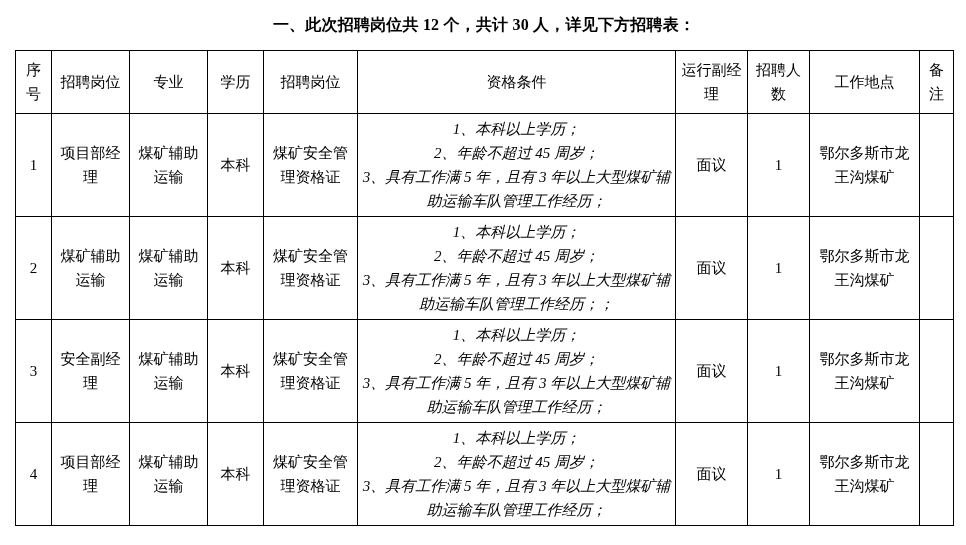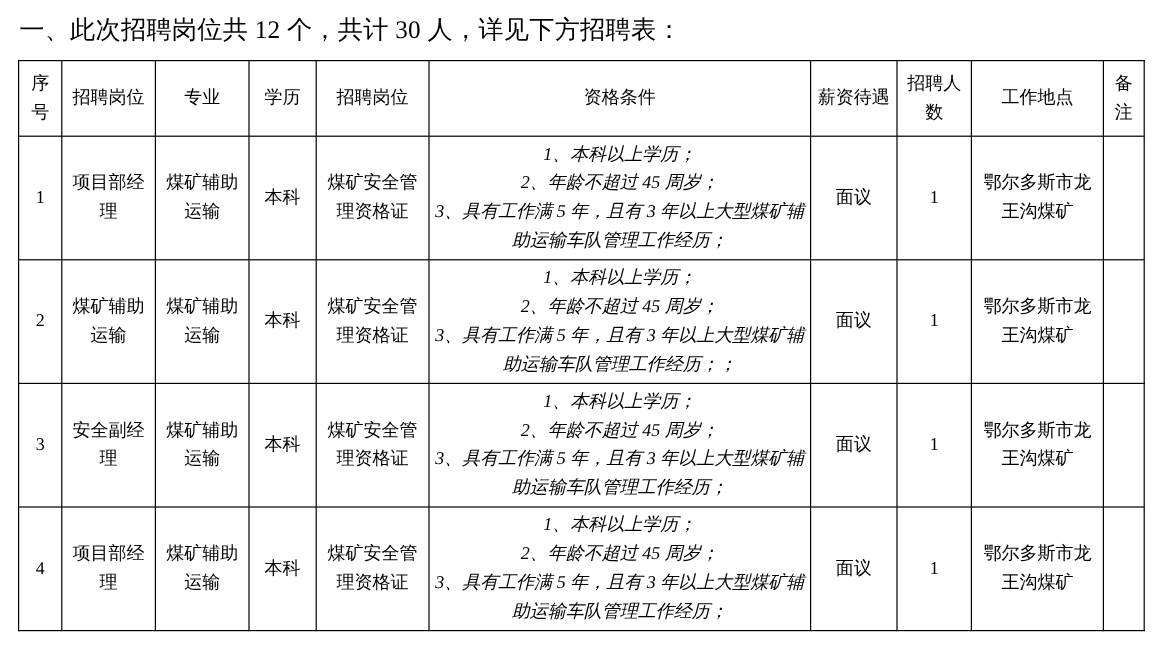--- a/index.html
+++ b/index.html
@@ -15,26 +15,27 @@
     overflow: hidden;
   }
   .page {
     position: relative;
     width: 966px;
     height: 545px;
     box-sizing: border-box;
     padding: 10px 14px 0 14px;
   }
   .intro {
-    font-size: 21px;
+    font-size: 16px;
     line-height: 26px;
-    font-weight: 400;
+    font-weight: 700;
     letter-spacing: 0.2px;
     margin: 2px 0 12px 2px;
     white-space: nowrap;
+    text-align: center;
   }
   table.recruit {
     border-collapse: collapse;
     width: 938px;
     table-layout: fixed;
     margin-left: 1px;
   }
   table.recruit th,
   table.recruit td {
     border: 1px solid #000000;
@@ -99,21 +100,21 @@
         <col class="c-remark">
     </colgroup>
     <thead>
       <tr>
         <td class="vert-head">序号</td>
         <td class="vert-head">招聘岗位</td>
         <td>专业</td>
         <td>学历</td>
         <td>招聘岗位</td>
         <td>资格条件</td>
-        <td class="vert-head">薪资待遇</td>
+        <td class="vert-head">运行副经理</td>
         <td class="vert-head">招聘人数</td>
         <td>工作地点</td>
         <td class="vert-head">备注</td>
       </tr>
     </thead>
     <tbody>
       <tr>
         <td>1</td>
         <td>项目部经理</td>
         <td>煤矿辅助运输</td>

